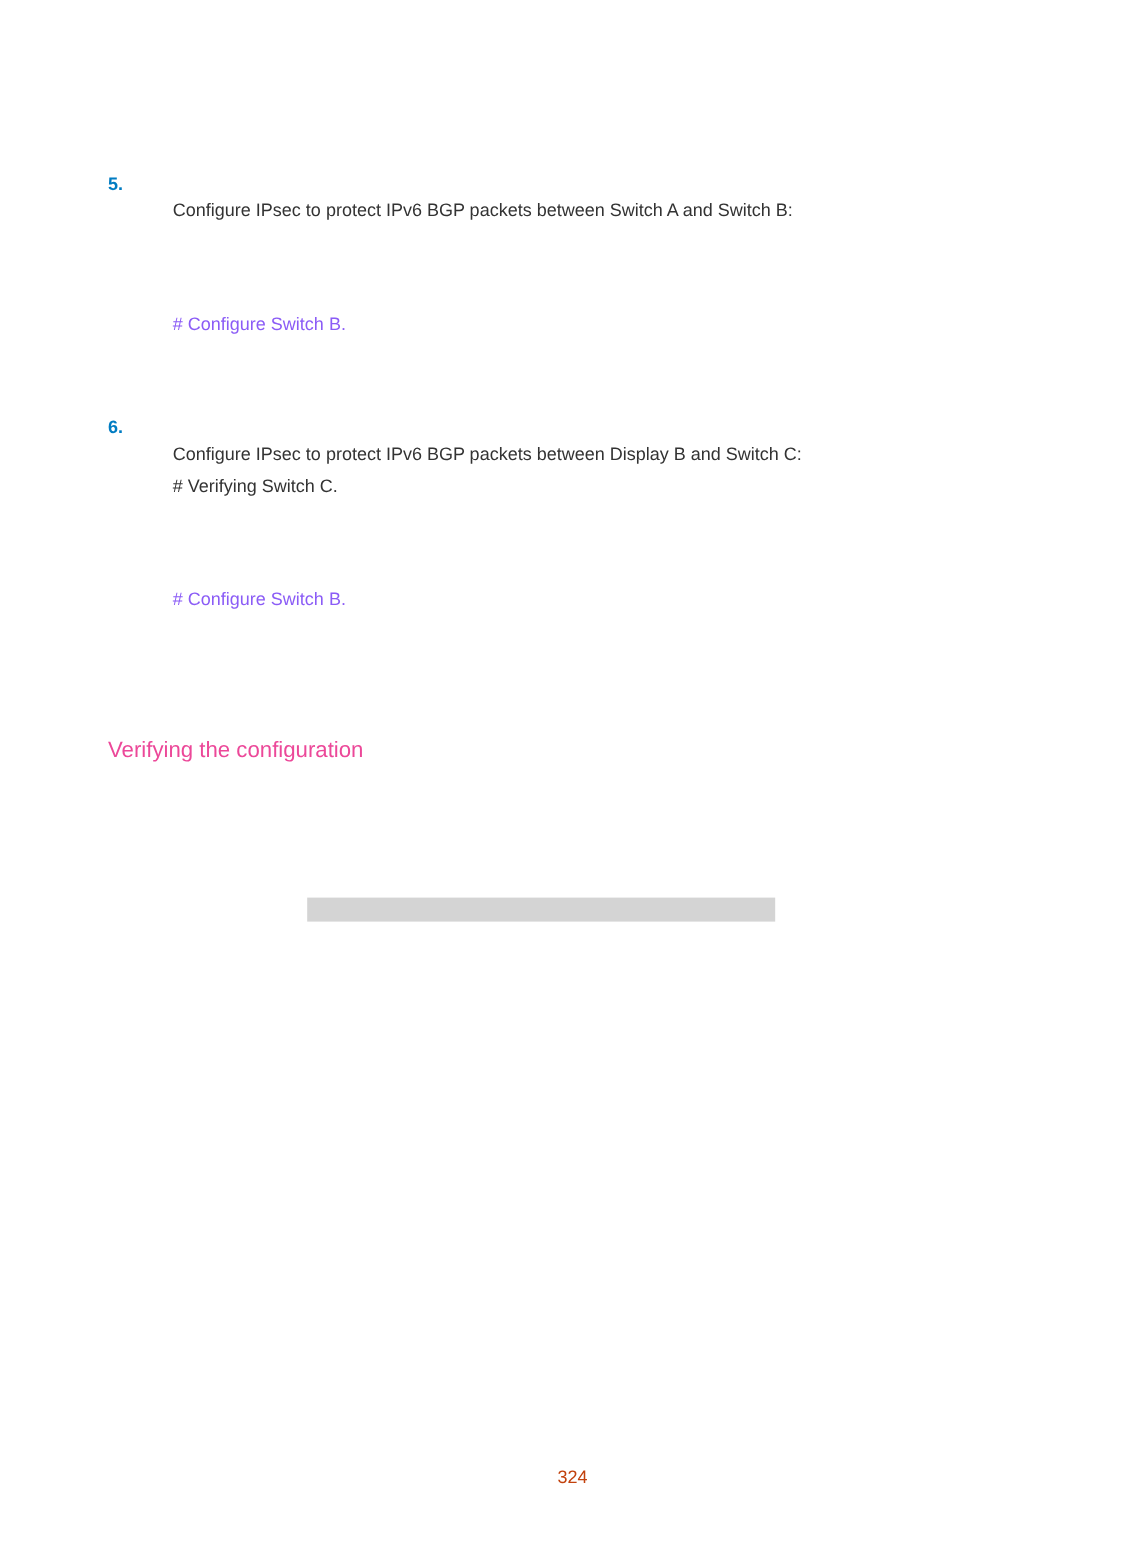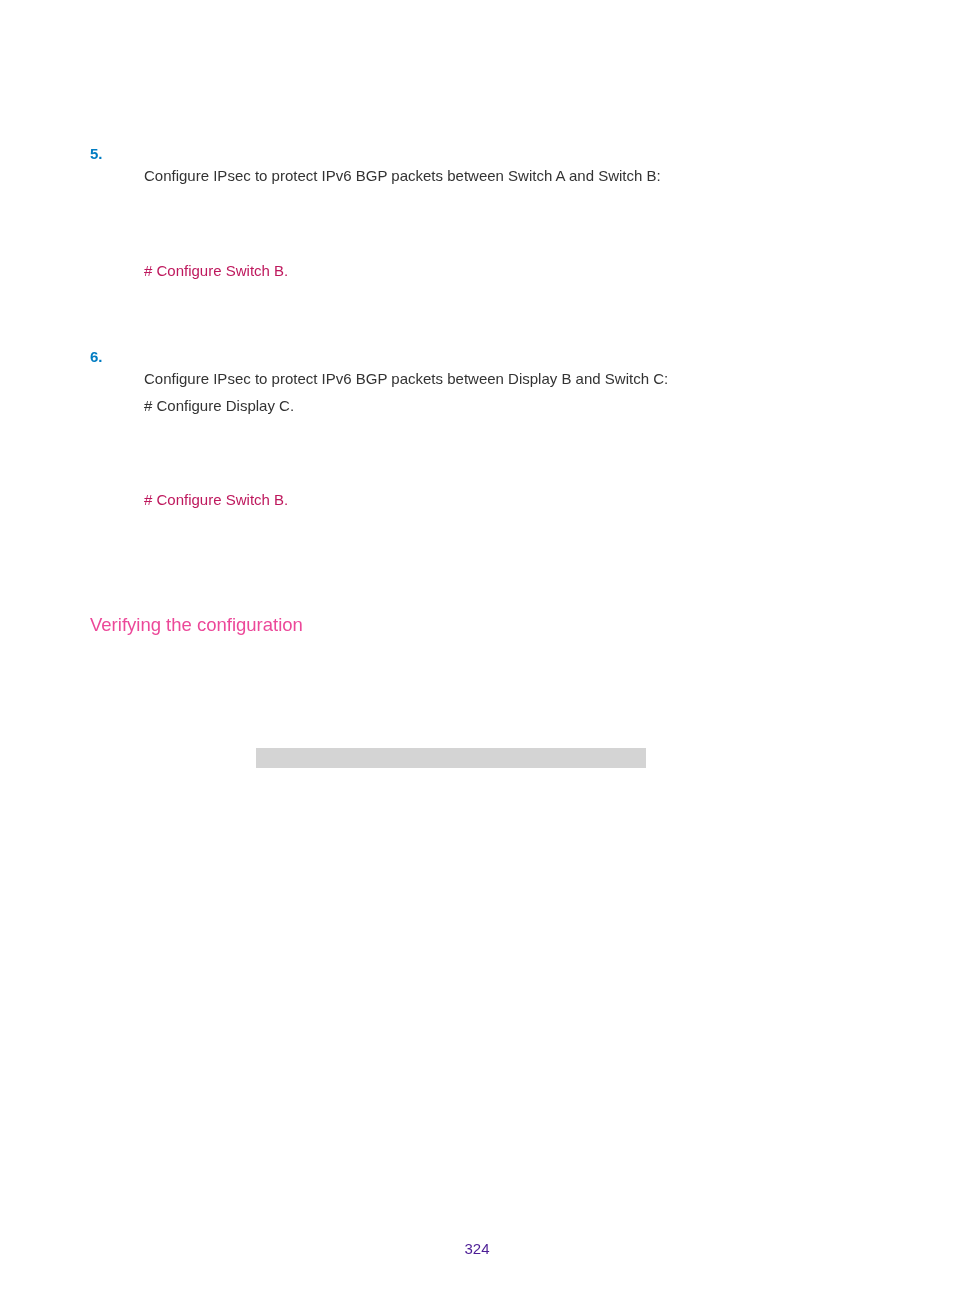--- a/index.html
+++ b/index.html
@@ -37,21 +37,21 @@
   }
   .line {
     font-size: 15px;
     line-height: 1.5;
     color: #333333;
     margin-bottom: 4px;
   }
   .sub-line {
     font-size: 15px;
     line-height: 1.5;
-    color: #be185d;
+    color: #8b5cf6;
     margin-left: 54px;
     margin-bottom: 4px;
   }
   .gap-small {
     height: 58px;
   }
   .gap-medium {
     height: 62px;
   }
   .gap-large {
@@ -71,26 +71,26 @@
   }
   .grey-bar {
     background: #d4d4d4;
     height: 20px;
     width: 390px;
     margin-left: 166px;
     margin-top: 112px;
   }
   .page-number {
     position: absolute;
-    bottom: 39px;
+    bottom: 56px;
     left: 0;
     width: 100%;
     text-align: center;
     font-size: 15px;
-    color: #4c1d95;
+    color: #c2410c;
   }
 </style>
 </head>
 <body>
 
 <div class="page">
 
   <div class="numbered-item">
     <div class="num">5.</div>
     <div class="content-block">
@@ -101,21 +101,21 @@
   <div class="gap-small"></div>
 
   <div class="sub-line"># Configure Switch B.</div>
 
   <div class="gap-medium"></div>
 
   <div class="numbered-item">
     <div class="num">6.</div>
     <div class="content-block">
       <div class="line">Configure IPsec to protect IPv6 BGP packets between Display B and Switch C:</div>
-      <div class="line"># Configure Display C.</div>
+      <div class="line"># Verifying Switch C.</div>
     </div>
   </div>
 
   <div class="gap-small"></div>
 
   <div class="sub-line"># Configure Switch B.</div>
 
   <div class="gap-large"></div>
 
   <div class="section-heading">Verifying the configuration</div>

